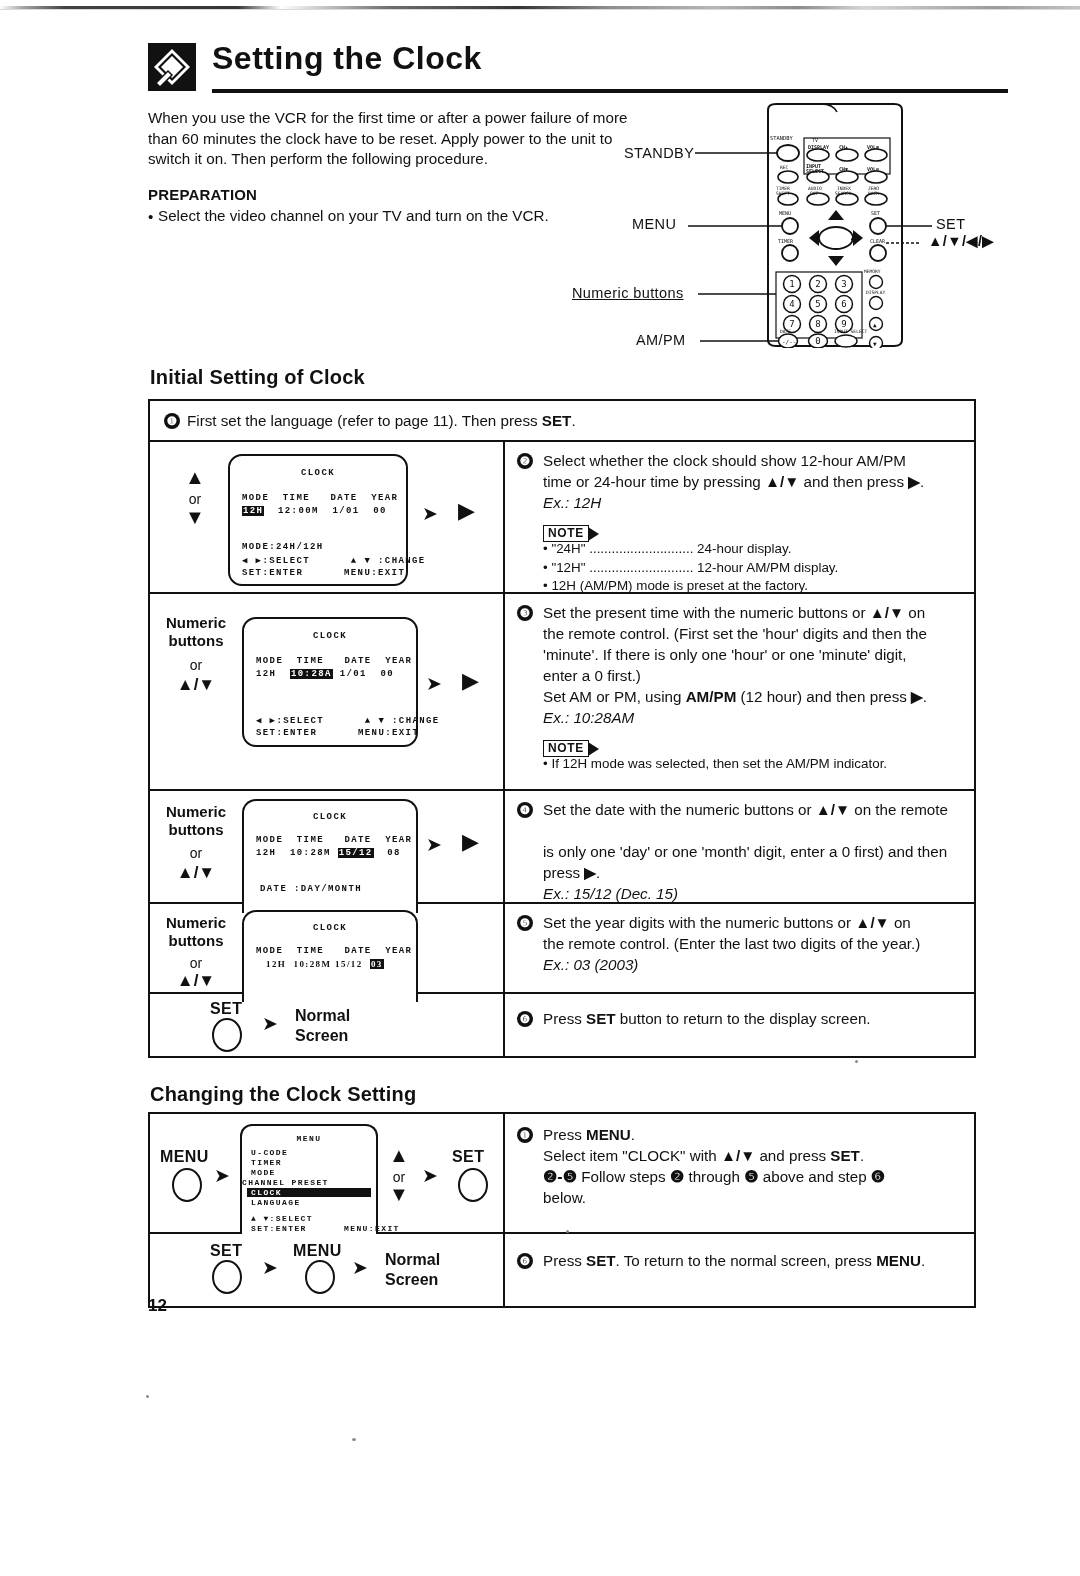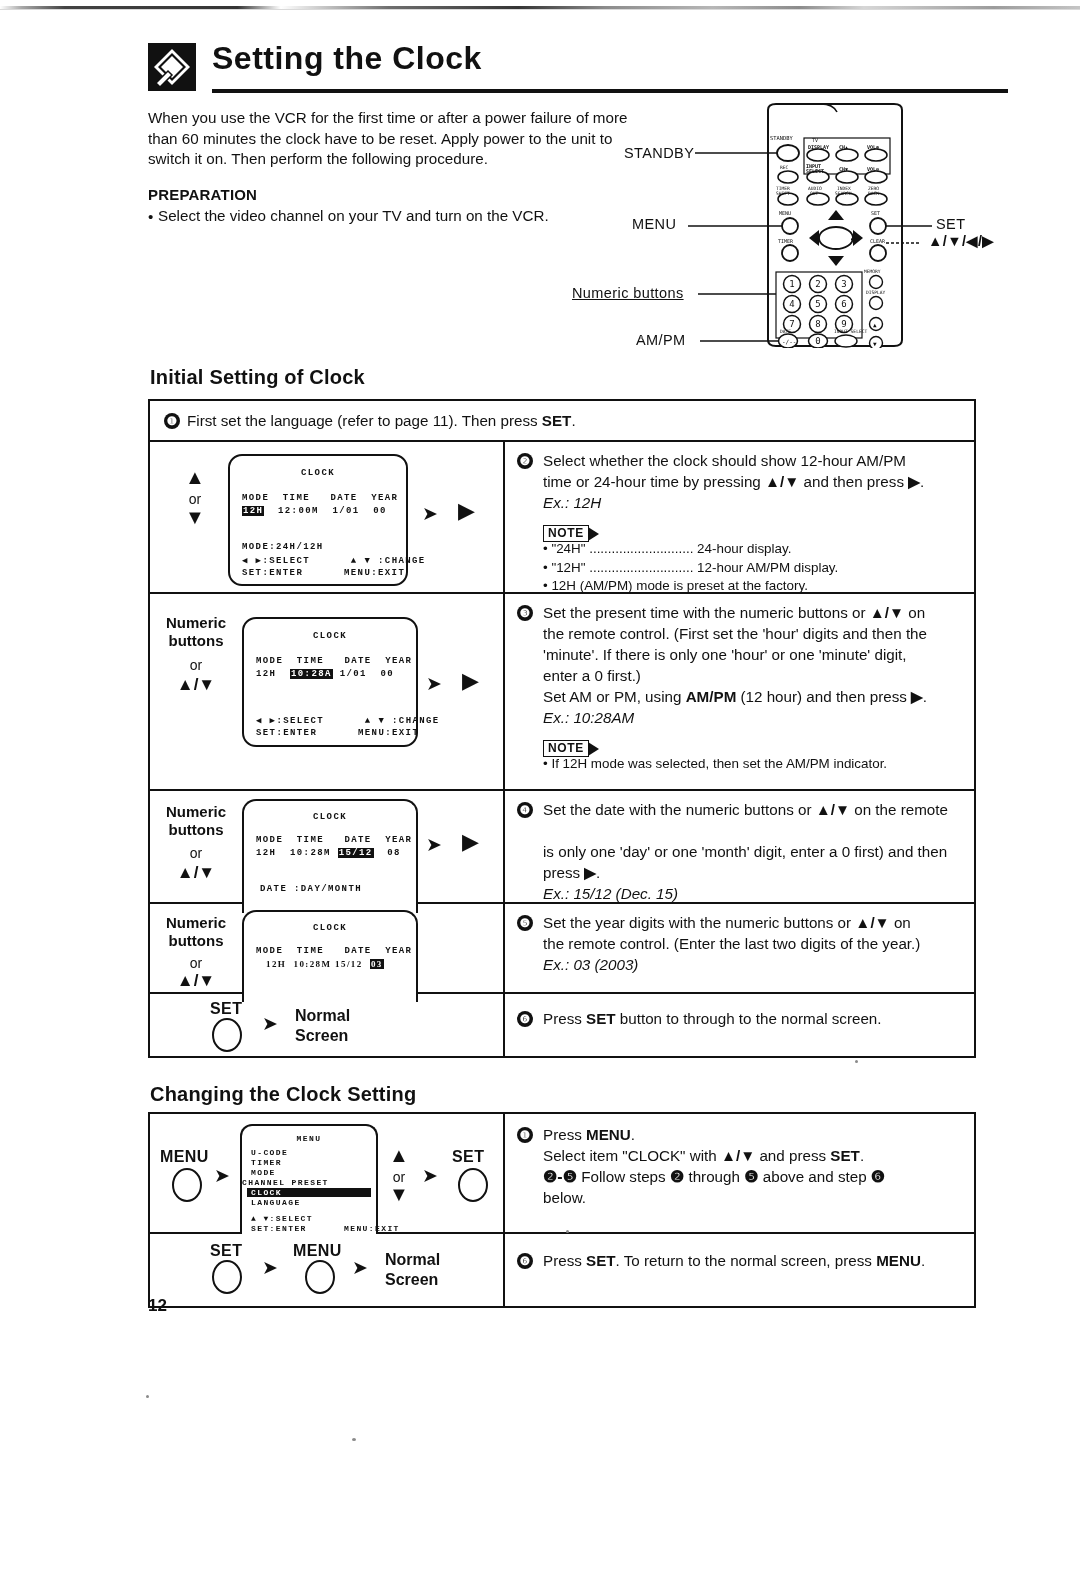--- a/index.html
+++ b/index.html
@@ -371,21 +371,21 @@
         <div class="knob" style="left:62px;top:24px;"></div>
         <div class="arrow-thick" style="left:112px;top:20px;">➤</div>
         <div class="normal-screen" style="left:145px;top:12px;">
           <div>Normal</div>
           <div>Screen</div>
         </div>
       </div>
       <div class="cell-r" style="padding-top:14px;">
         <div class="body-block">
           <span class="stepnum">❻</span>
-          <span>Press </span><span class="bold">SET</span><span> button to through to the normal screen.</span>
+          <span>Press </span><span class="bold">SET</span><span> button to return to the display screen.</span>
         </div>
       </div>
     </div>
   </div>
 
   <div class="sec-title" style="left:150px;top:1083px;">Changing the Clock Setting</div>
 
   <div class="tbl" style="left:148px;top:1112px;width:828px;">
 
     <div class="trow" style="height:120px;">

